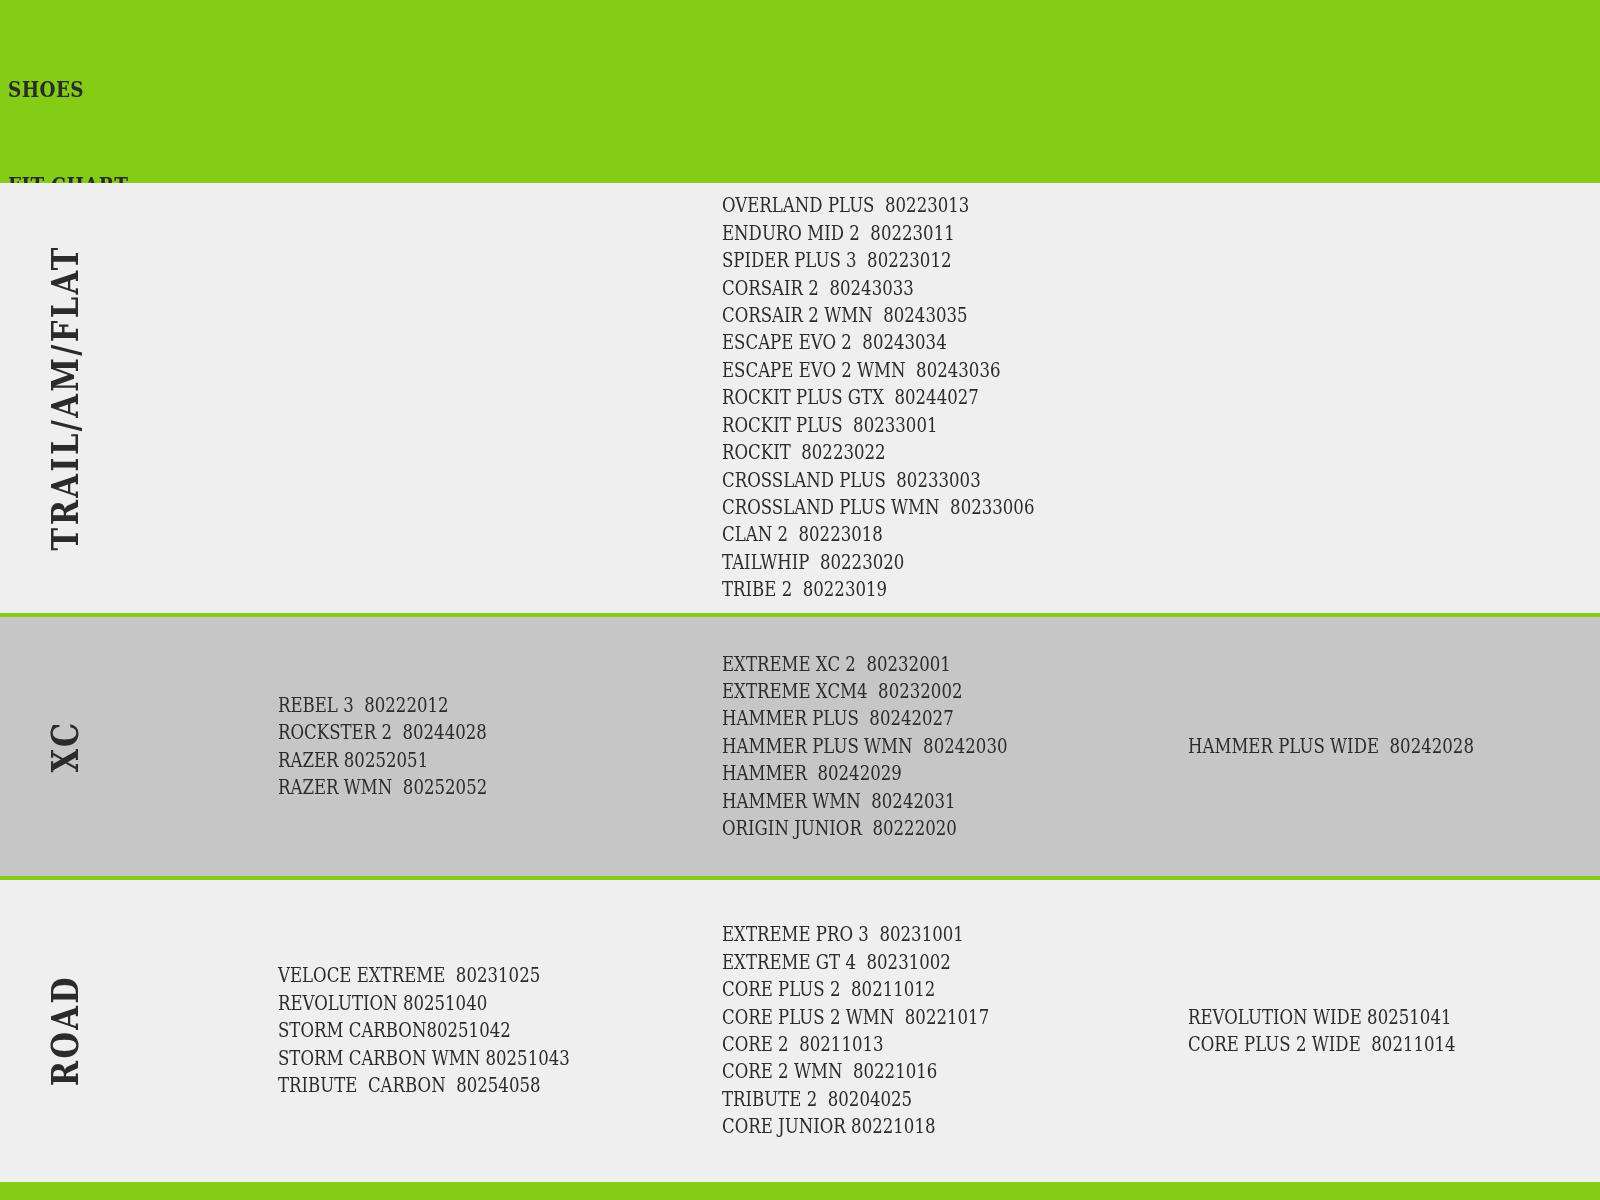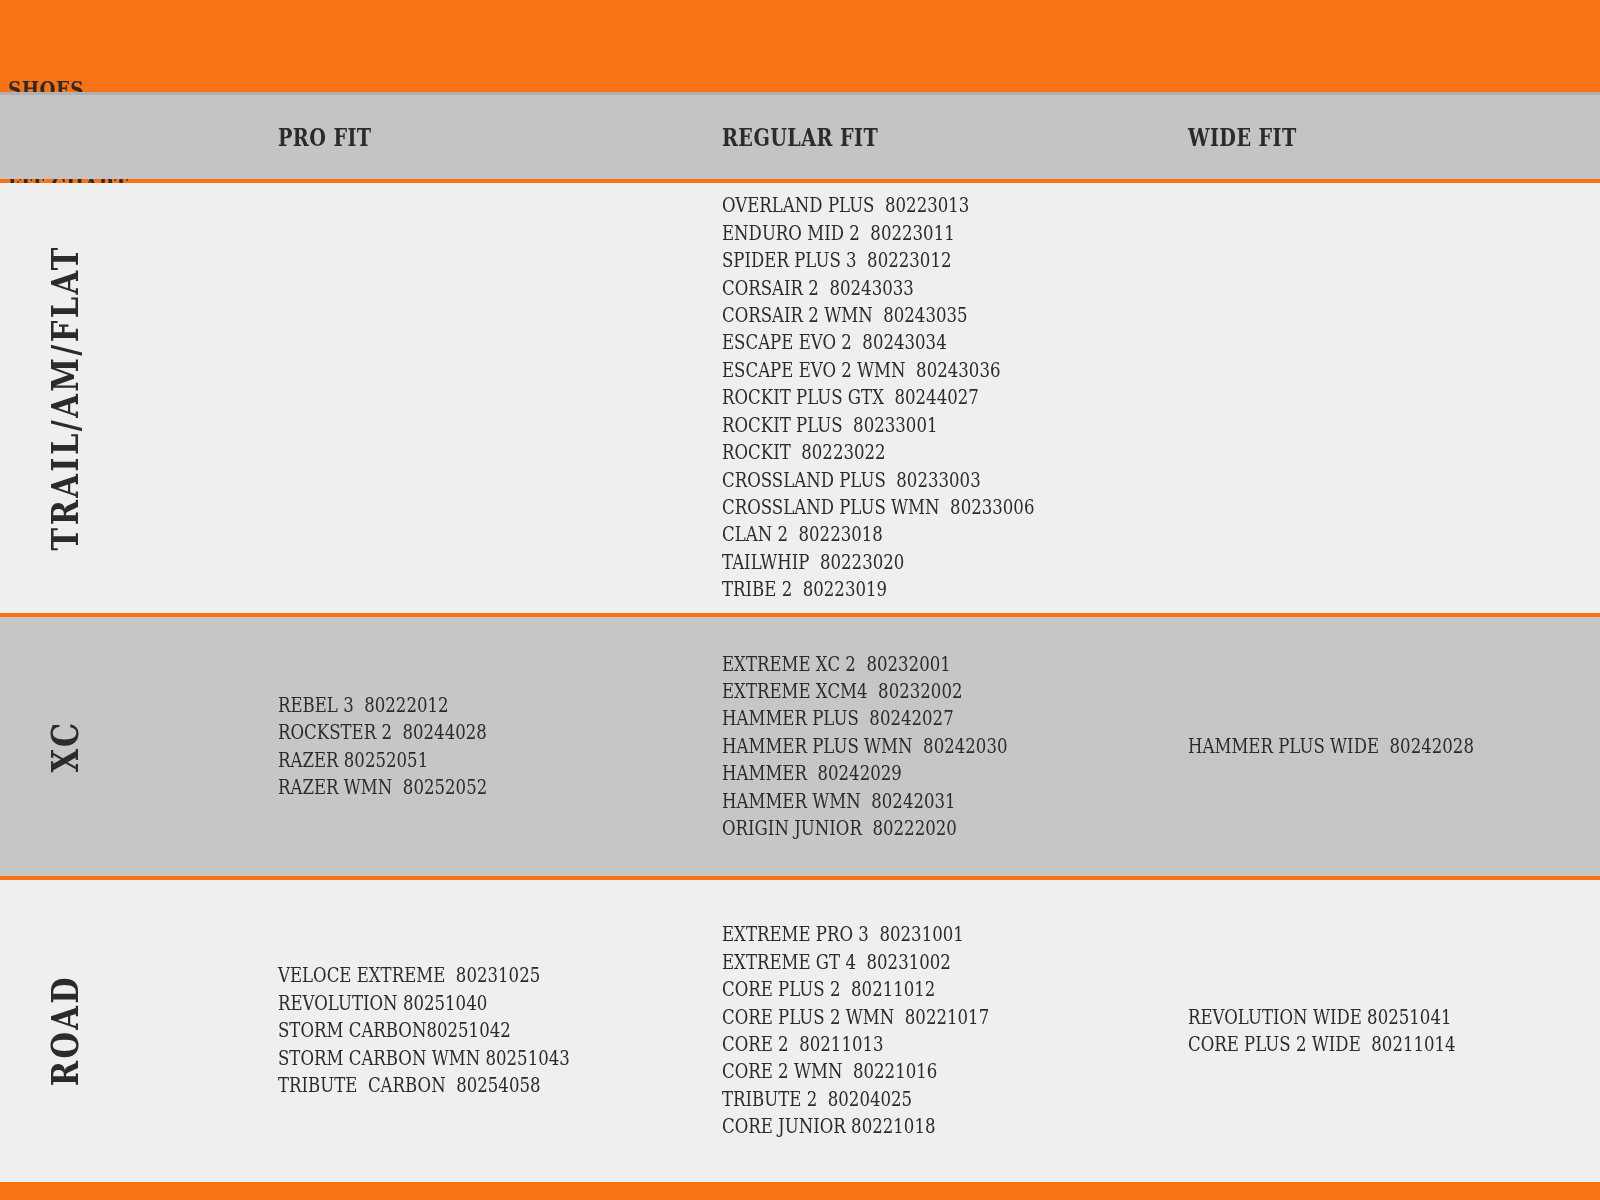--- a/index.html
+++ b/index.html
@@ -7,21 +7,21 @@
     --band-dark:#c6c6c6;
     --band-light:#efefef;
     --text:#2b2b2b;
     --edge:#b1b1b1;
   }
   *{box-sizing:border-box;}
   html,body{margin:0;padding:0;background:#ffffff;}
   .page{
     position:relative;
     width:1600px;height:1200px;
-    background:#f97316;
+    background:#84cc16;
     overflow:hidden;
     font-family:"DejaVu Serif","Liberation Serif",serif;
     color:var(--text);
   }
 
   
   .title{
     position:absolute;left:8px;top:9px;
     font-size:23px;font-weight:700;line-height:32px;
     letter-spacing:0.5px;
@@ -81,25 +81,20 @@
 </head>
 <body>
 
 <div class="page">
 
   <div class="title">
     <div>SHOES</div>
     <div>FIT CHART</div>
   </div>
 
-  <div class="header-band">
-    <div class="col-header col-pro">PRO FIT</div>
-    <div class="col-header col-regular">REGULAR FIT</div>
-    <div class="col-header col-wide">WIDE FIT</div>
-  </div>
 
   <section class="band" id="band-trail">
     <div class="row-label">
       <span>TRAIL/AM/FLAT</span>
     </div>
     <div class="cell cell-pro"></div>
     <div class="cell cell-regular">
         <div class="product-line">OVERLAND PLUS  80223013</div>
         <div class="product-line">ENDURO MID 2  80223011</div>
         <div class="product-line">SPIDER PLUS 3  80223012</div>

